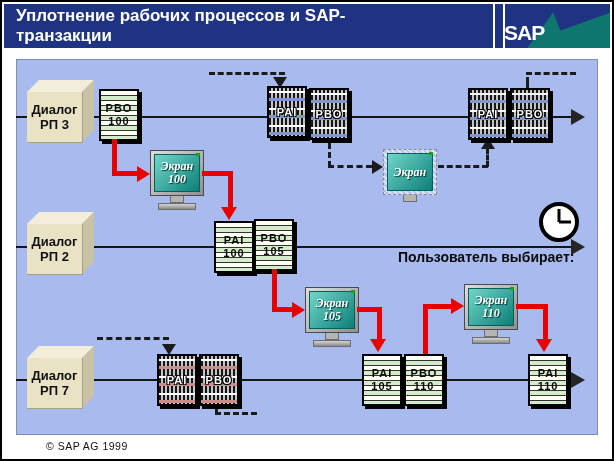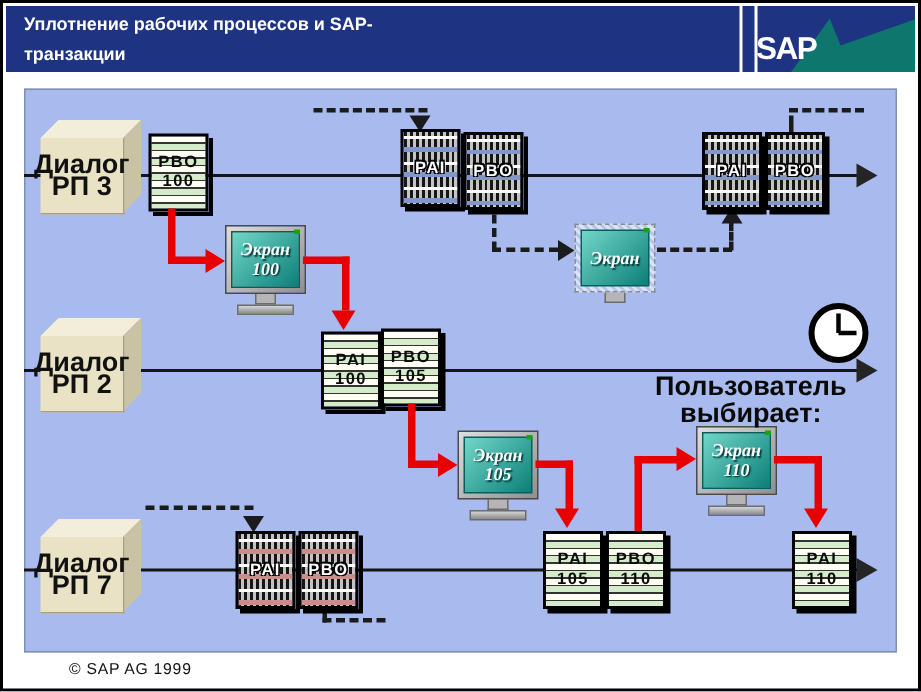--- a/index.html
+++ b/index.html
@@ -1,20 +1,20 @@
 <!DOCTYPE html>
 <html><head>
 <meta charset="utf-8">
 <style>
   html,body{margin:0;padding:0;background:#fff;}
   .slide{position:relative;width:614px;height:461px;box-sizing:border-box;border:2px solid #000;
          background:#fff;font-family:"Liberation Sans",sans-serif;overflow:hidden;}
   
   .bar{position:absolute;left:2px;top:2px;width:606px;height:44px;background:#1e3382;}
-  .title{position:absolute;left:12px;top:2px;color:#fff;font-size:12px;font-weight:bold;line-height:20px;white-space:pre-line;}
+  .title{position:absolute;left:12px;top:2px;color:#fff;font-size:17px;font-weight:bold;line-height:20px;white-space:pre-line;}
   .logo{position:absolute;right:0;top:0;width:118px;height:44px;background:#0f766e;}
   .logo .blue-main{position:absolute;inset:0;background:#1e3382;-webkit-clip-path:polygon(0 0,57% 0,30% 100%,0 100%);clip-path:polygon(0 0,57% 0,30% 100%,0 100%);}
   .logo .blue-tri{position:absolute;inset:0;background:#1e3382;-webkit-clip-path:polygon(49% 0,100% 0,100% 20%,58% 60%);clip-path:polygon(49% 0,100% 0,100% 20%,58% 60%);}
   .logo .sep{position:absolute;top:0;width:2px;height:44px;background:#fff;}
   .logo .saptext{position:absolute;left:12px;bottom:3px;color:#fff;font-size:21px;font-weight:bold;letter-spacing:-1px;}
   
   .panel{position:absolute;left:14px;top:57px;width:580px;height:374px;background:#a9bbee;border:1px solid #7f8faf;}
   
   .tl{position:absolute;height:2px;background:#151515;z-index:1;}
   .tl-head{position:absolute;width:0;height:0;border-top:8px solid transparent;border-bottom:8px solid transparent;border-left:14px solid #252525;z-index:1;}
@@ -22,21 +22,21 @@
   .dh{position:absolute;border-top:3px dashed #1b1b1b;height:0;z-index:1;}
   .dv{position:absolute;border-left:3px dashed #1b1b1b;width:0;z-index:1;}
   .btri-d{position:absolute;width:0;height:0;border-left:7px solid transparent;border-right:7px solid transparent;border-top:11px solid #1b1b1b;z-index:1;}
   .btri-u{position:absolute;width:0;height:0;border-left:7px solid transparent;border-right:7px solid transparent;border-bottom:11px solid #1b1b1b;z-index:1;}
   .btri-r{position:absolute;width:0;height:0;border-top:7px solid transparent;border-bottom:7px solid transparent;border-left:11px solid #1b1b1b;z-index:1;}
   
   .box3d{position:absolute;width:67px;height:62px;z-index:2;}
   .box3d .topf{position:absolute;inset:0;background:#f3eeda;-webkit-clip-path:polygon(0px 12px,12px 0px,67px 0px,55px 12px);clip-path:polygon(0px 12px,12px 0px,67px 0px,55px 12px);}
   .box3d .sidef{position:absolute;inset:0;background:#c9c2a4;-webkit-clip-path:polygon(55px 12px,67px 0px,67px 50px,55px 62px);clip-path:polygon(55px 12px,67px 0px,67px 50px,55px 62px);}
   .box3d .frontf{position:absolute;left:0;top:12px;width:55px;height:50px;background:#e9e2c4;border-right:1px solid #a79f82;border-bottom:1px solid #a79f82;
-    display:flex;flex-direction:column;align-items:center;justify-content:center;font-size:18px;font-weight:bold;color:#111;line-height:15px;}
+    display:flex;flex-direction:column;align-items:center;justify-content:center;font-size:13px;font-weight:bold;color:#111;line-height:15px;}
   
   .doc{position:absolute;width:40px;height:52px;box-sizing:border-box;border:2px solid #000;box-shadow:3px 3px 0 #000;z-index:2;
     background:repeating-linear-gradient(180deg,#fffff4 0 4px,#333 4px 5px,#d5eccb 5px 9px,#333 9px 10px);
     display:flex;flex-direction:column;align-items:center;justify-content:center;
     font-size:11px;font-weight:bold;color:#0a0a0a;line-height:13px;letter-spacing:1px;}
   
   .hdoc{position:absolute;width:40px;height:52px;box-sizing:border-box;border:2px solid #000;box-shadow:3px 3px 0 #000;z-index:2;
     background-image:
       repeating-linear-gradient(180deg,rgba(0,0,0,0) 0 3px,#fff 3px 5px,rgba(0,0,0,0) 5px 10px,var(--stripe,#8096cc) 10px 13px,rgba(0,0,0,0) 13px 17px),
       repeating-linear-gradient(90deg,#161616 0 2px,#c4c4c4 2px 4px);
@@ -53,21 +53,21 @@
     color:#fff;font-family:"Liberation Serif",serif;font-weight:bold;font-size:12px;line-height:13px;
     text-shadow:1px 1px 1px #00332f;}
   .mdot{position:absolute;right:3px;top:2px;width:4px;height:3px;background:#17a317;}
   .mneck{width:12px;height:6px;margin:0 auto;background:#b5b5b5;border:1px solid #6d6d6d;border-top:none;}
   .mbase{width:36px;height:5px;margin:0 auto;background:linear-gradient(180deg,#d5d5d5,#8a8a8a);border:1px solid #6d6d6d;}
   
   .rl{position:absolute;background:#e80000;z-index:3;}
   .rtri-r{position:absolute;width:0;height:0;border-top:8px solid transparent;border-bottom:8px solid transparent;border-left:13px solid #e80000;z-index:3;}
   .rtri-d{position:absolute;width:0;height:0;border-left:8px solid transparent;border-right:8px solid transparent;border-top:13px solid #e80000;z-index:3;}
   
-  .annotation{position:absolute;left:396px;top:246px;width:205px;text-align:center;font-size:18px;font-weight:bold;color:#0a0a0a;line-height:18px;z-index:2;}
+  .annotation{position:absolute;left:396px;top:246px;width:205px;font-size:14px;font-weight:bold;color:#0a0a0a;line-height:18px;z-index:2;}
   .footer{position:absolute;left:44px;top:438px;font-size:10.5px;color:#111;letter-spacing:0.5px;}
   .clock{position:absolute;left:534px;top:197px;z-index:2;}
 </style>
 </head>
 <body>
 
 <div class="slide">
 
   <div class="bar">
     <div class="title"><span>Уплотнение рабочих процессов и SAP-</span><br><span>транзакции</span></div>

